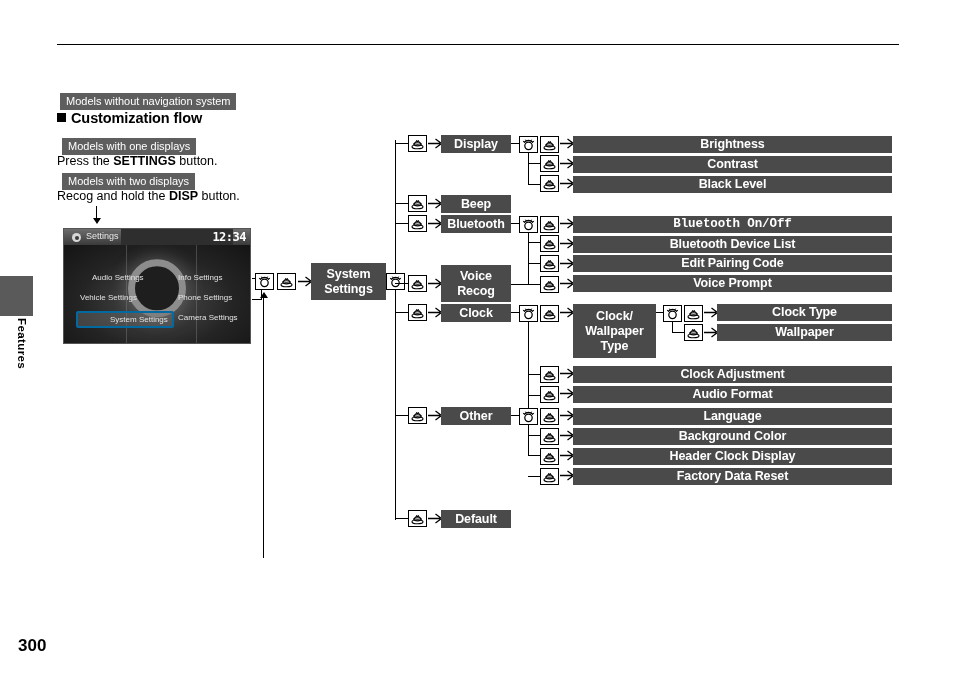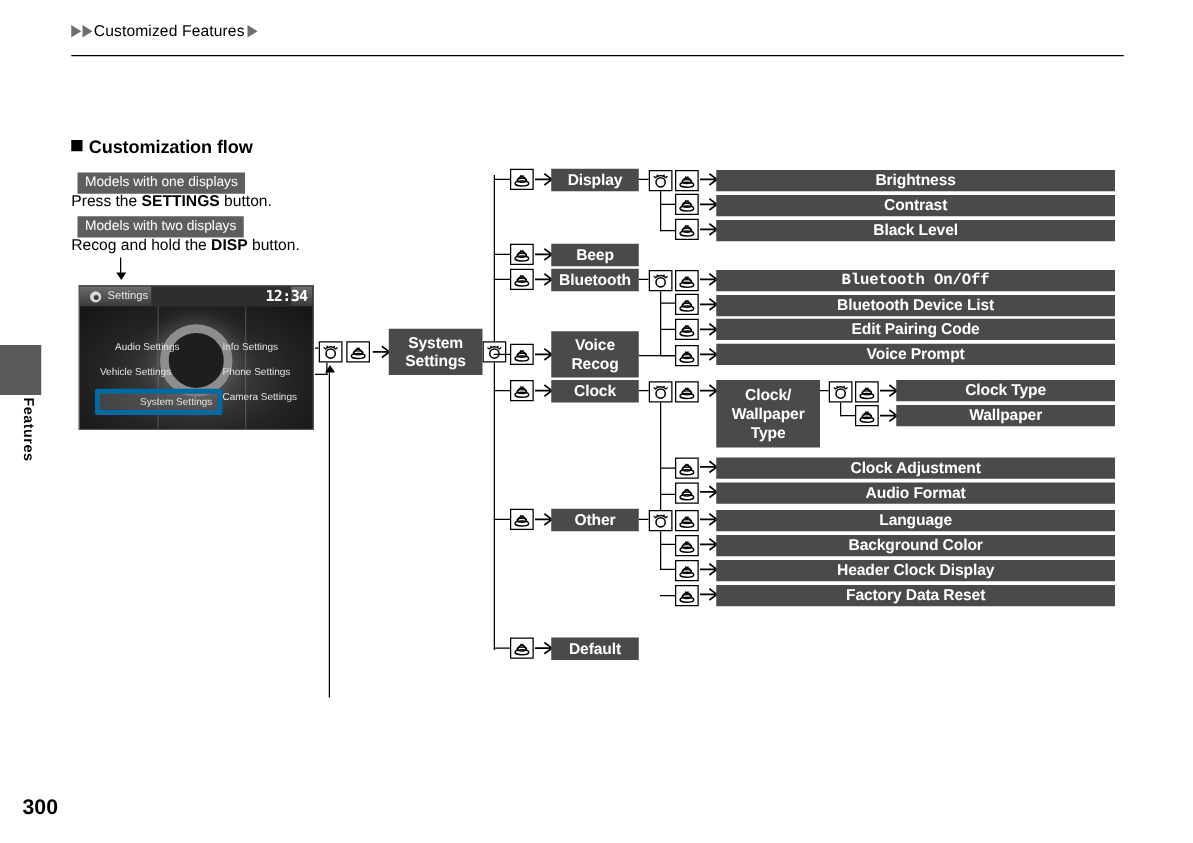--- a/index.html
+++ b/index.html
@@ -55,21 +55,21 @@
   .dev-bar-fill{position:absolute;left:57px;top:0;width:112px;height:16px;background:#2e2e2e;}
   .dev-clock{position:absolute;right:4px;top:1px;font-size:12px;font-weight:bold;color:#fff;
     letter-spacing:-.5px;font-family:"DejaVu Sans Mono",monospace;}
   .dev-body{position:absolute;left:0;top:16px;width:100%;height:98px;
     background:radial-gradient(ellipse at 50% 58%,#4e4e4e 0%,#242424 58%,#141414 100%);}
   .dev-knob{position:absolute;left:50%;top:50%;transform:translate(-50%,-46%);
     width:44px;height:44px;border-radius:50%;background:#1e1e1e;
     border:7px solid #8d8d8d;box-shadow:0 0 14px 5px rgba(120,120,120,.35);}
   .dev-btn{position:absolute;font-size:8px;color:#e2e2e2;white-space:nowrap;
     padding:2px 4px;}
-  .dev-btn.sel{border:4px solid #0369a1;background:rgba(110,110,110,.45);border-radius:2px;padding-left:32px;}
+  .dev-btn.sel{border:2px solid #0369a1;background:rgba(110,110,110,.45);border-radius:2px;padding-left:32px;}
   .dev-grid-v{position:absolute;top:16px;width:1px;height:98px;background:rgba(150,150,150,.35);}
   .dev-bracket{position:absolute;left:252px;top:278px;width:9px;height:20px;
     border:1px solid #000;border-left:none;}
 
   
   .box{position:absolute;background:#4a4a4a;color:#fff;font-weight:bold;
     display:flex;align-items:center;justify-content:center;text-align:center;
     font-size:12.5px;line-height:15px;letter-spacing:-.1px;}
 
   .icn{position:absolute;width:19px;height:17px;border:1.4px solid #000;background:#fff;
@@ -79,29 +79,27 @@
   .arw{position:absolute;width:15px;height:11px;}
   .arw svg{display:block;width:100%;height:100%;}
 
   .conn{position:absolute;background:#000;}
 </style>
 </head>
 <body>
 
 <div class="page">
 
-  <div class="hdr">
-    <span class="hdr-tri"></span><span class="hdr-tri"></span><span class="hdr-txt">Customized Features</span><span class="hdr-tri" style="margin-left:2px;"></span>
-  </div>
   <div class="hdr-rule"></div>
 
   <div class="side-tab"></div>
   <div class="side-label">Features</div>
   <div class="page-no">300</div>
 
+  <div class="mlabel" style="left:60px;top:93px;">Models without navigation system</div>
 
   <div class="sec-title"><span class="sq"></span><span>Customization flow</span></div>
 
   <div class="mlabel" style="left:62px;top:138px;">Models with one displays</div>
   <div class="ptext" style="left:57px;top:154px;"><span>Press the </span><b>SETTINGS</b><span> button.</span></div>
 
   <div class="mlabel" style="left:62px;top:173px;">Models with two displays</div>
   <div class="ptext" style="left:57px;top:189px;"><span>Recog and hold the </span><b>DISP</b><span> button.</span></div>
 
   <div class="vline" style="left:96px;top:206px;height:16px;"></div>

